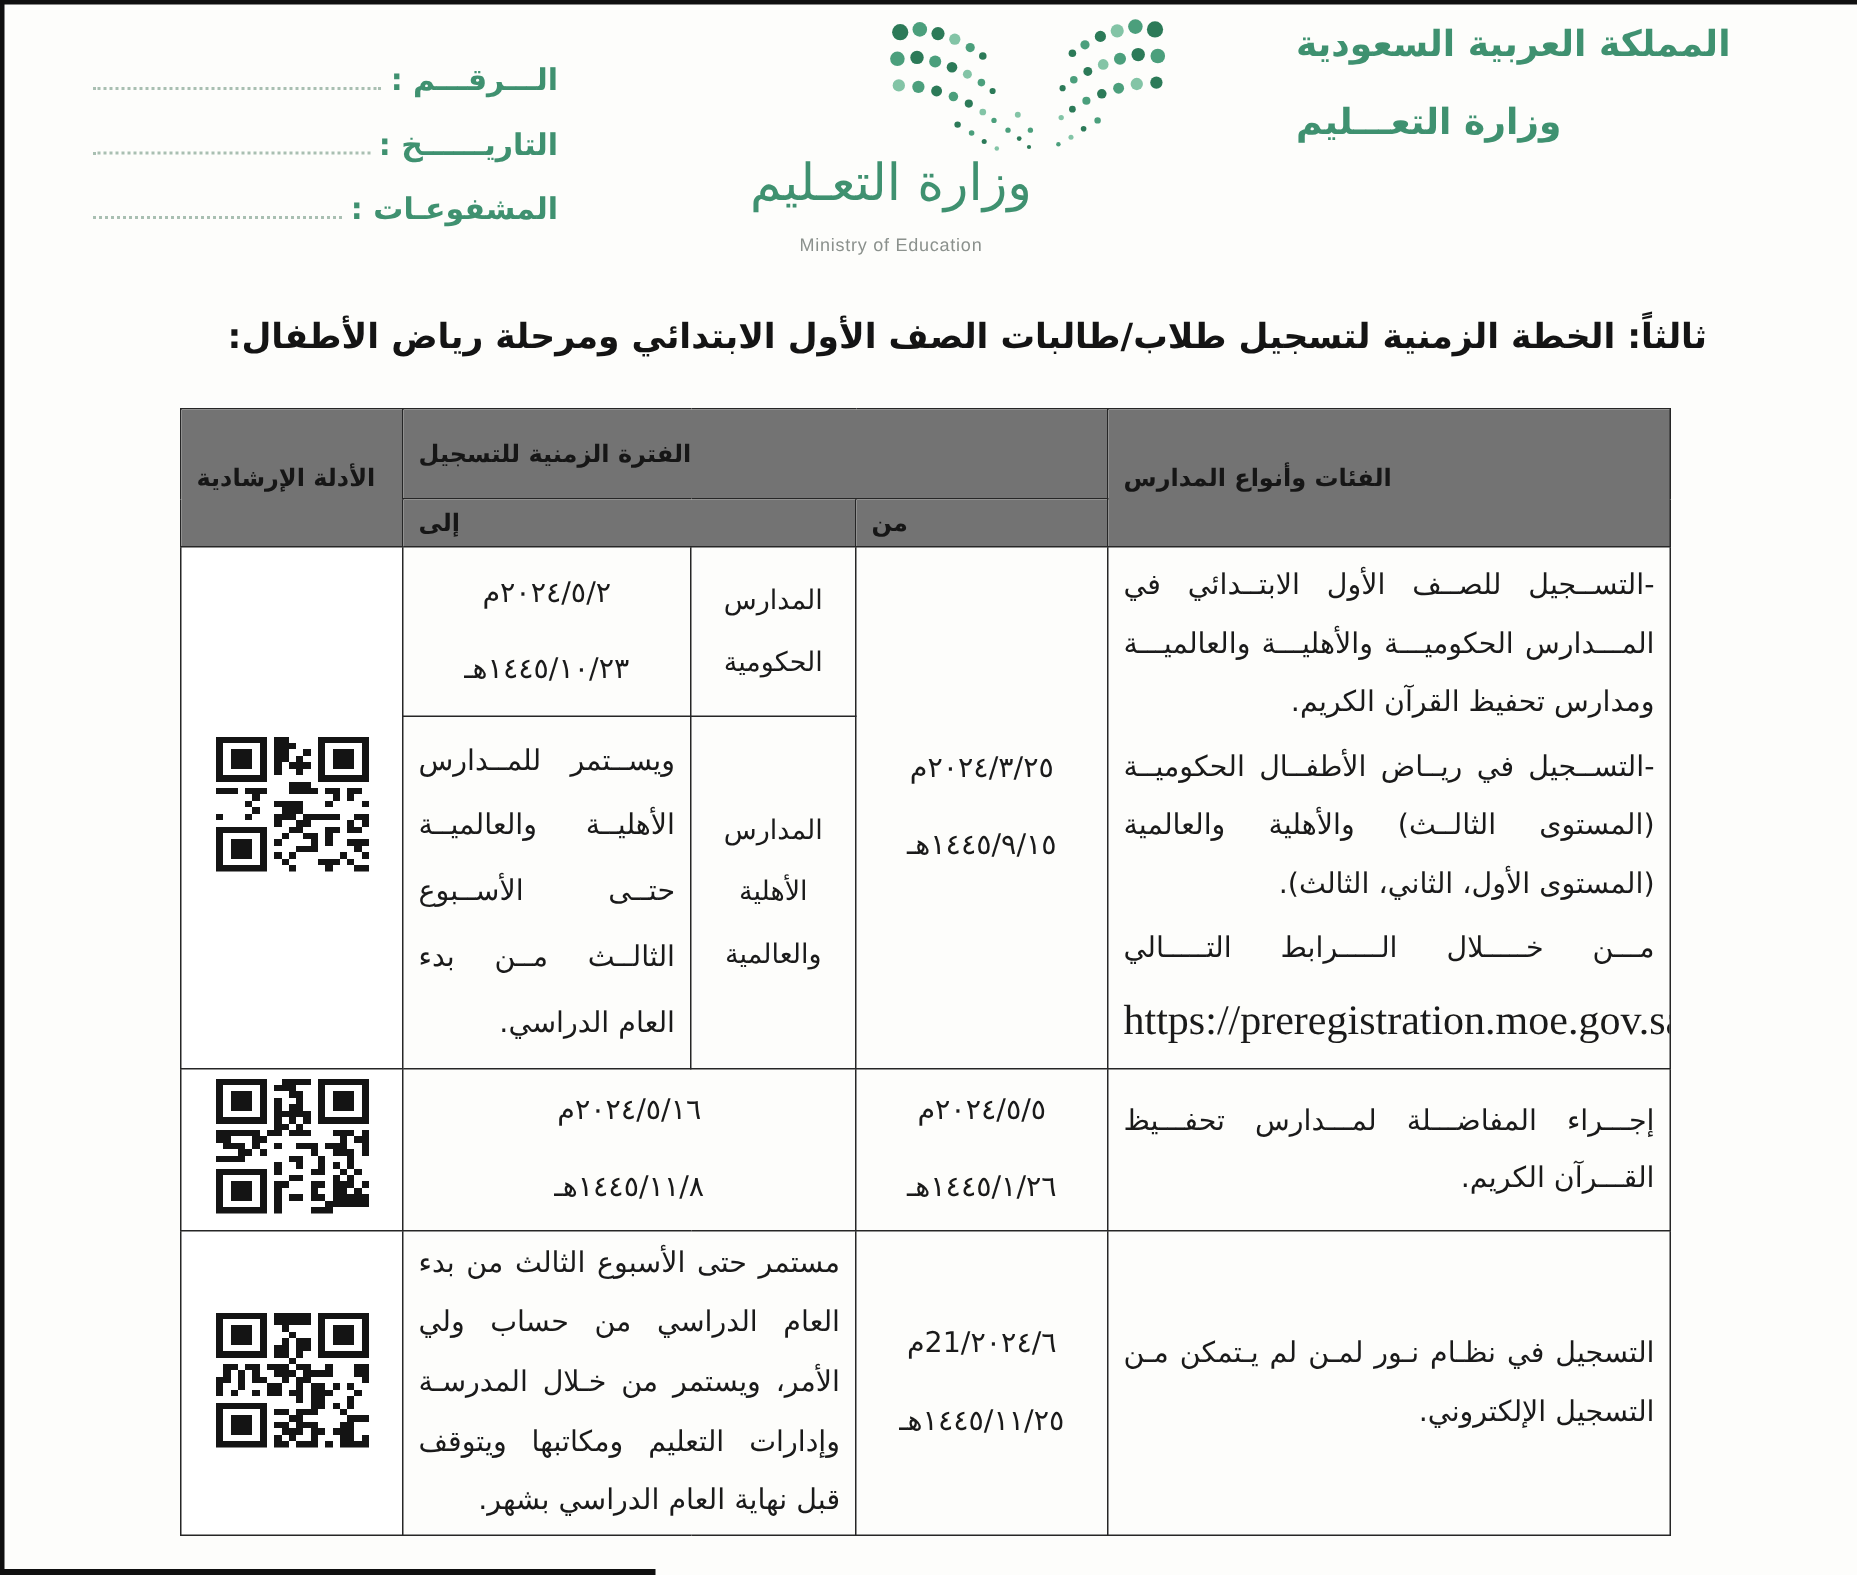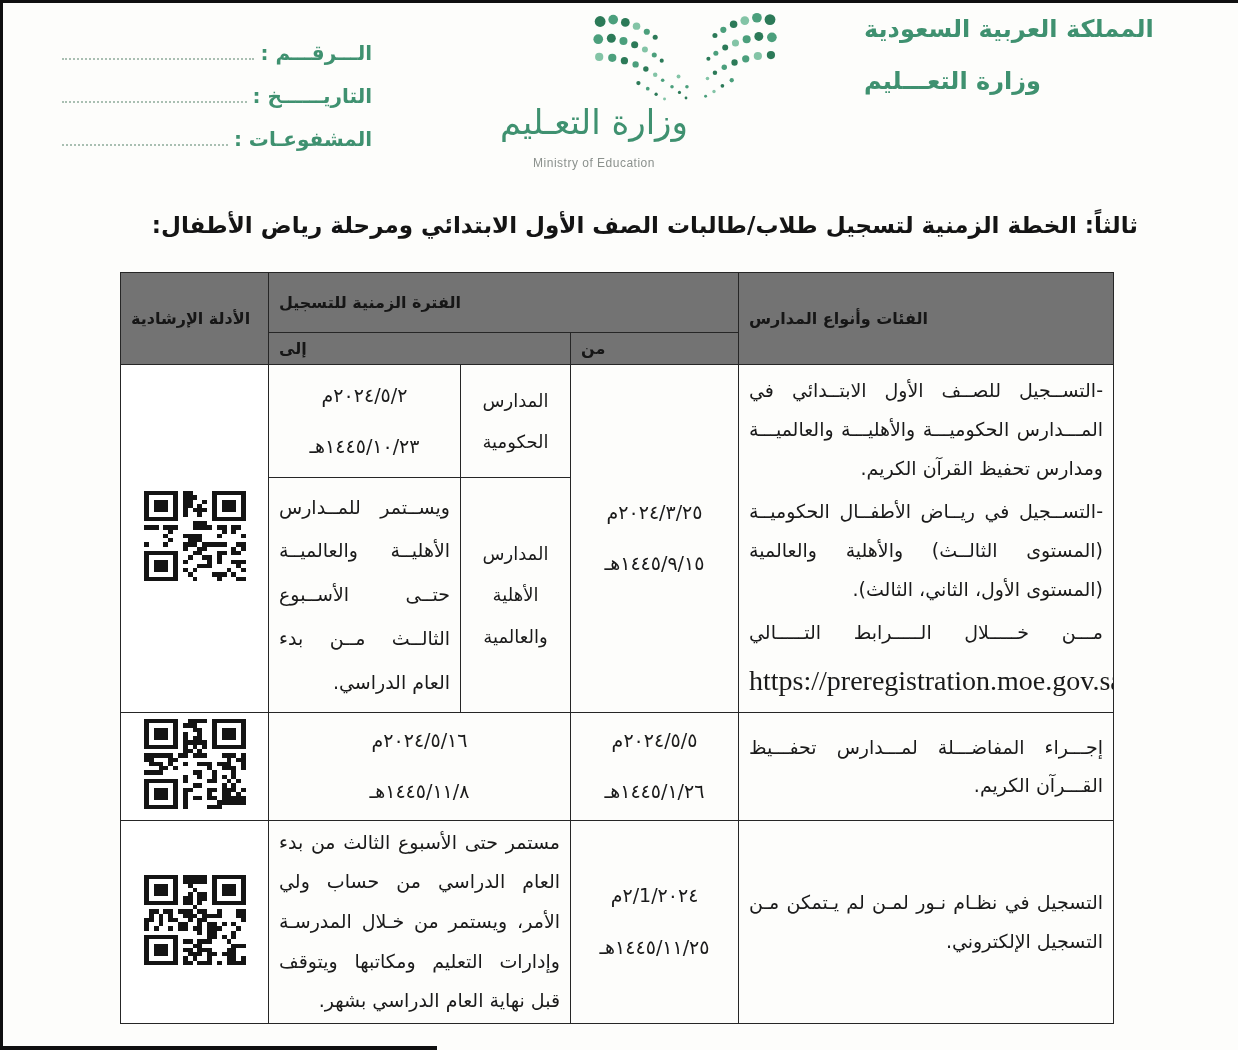--- a/index.html
+++ b/index.html
@@ -447,21 +447,21 @@
               <rect x="0" y="14" width="7" height="7"></rect>
               <rect x="1" y="15" width="5" height="5" fill="#ffffff"></rect>
               <rect x="2" y="16" width="3" height="3" fill="#141414"></rect>
             </svg></div>
       </td>
     </tr>
 
     <tr class="r3">
       <td class="cat">التسجيل في نظـام نـور لمـن لم يـتمكن مـن التسجيل الإلكتروني.</td>
       <td class="date-cell">
-        <div>٢٠٢٤/1/٢م</div>
+        <div>٢٠٢٤/٦/21م</div>
         <div>١٤٤٥/١١/٢٥هـ</div>
       </td>
       <td colspan="2" class="to-text to-text-top">مستمر حتى الأسبوع الثالث من بدء العام الدراسي من حساب ولي الأمر، ويستمر من خـلال المدرسـة وإدارات التعليم ومكاتبها ويتوقف قبل نهاية العام الدراسي بشهر.</td>
       <td class="qr-cell">
         <div class="qr"><svg xmlns="http://www.w3.org/2000/svg" viewBox="0 0 21 21" preserveAspectRatio="none" fill="#141414" shape-rendering="crispEdges">
               <rect x="8" y="0" width="1" height="1"></rect>
               <rect x="9" y="0" width="1" height="1"></rect>
               <rect x="10" y="0" width="1" height="1"></rect>
               <rect x="11" y="0" width="1" height="1"></rect>
               <rect x="12" y="0" width="1" height="1"></rect>

